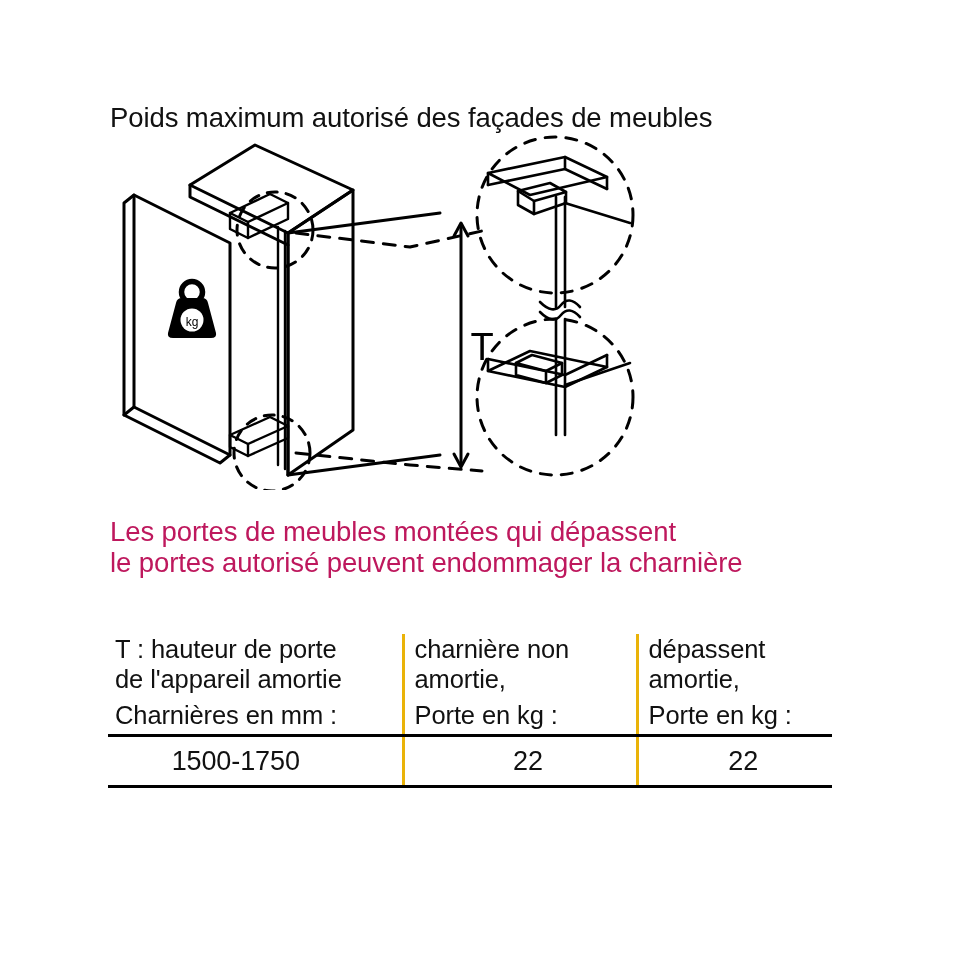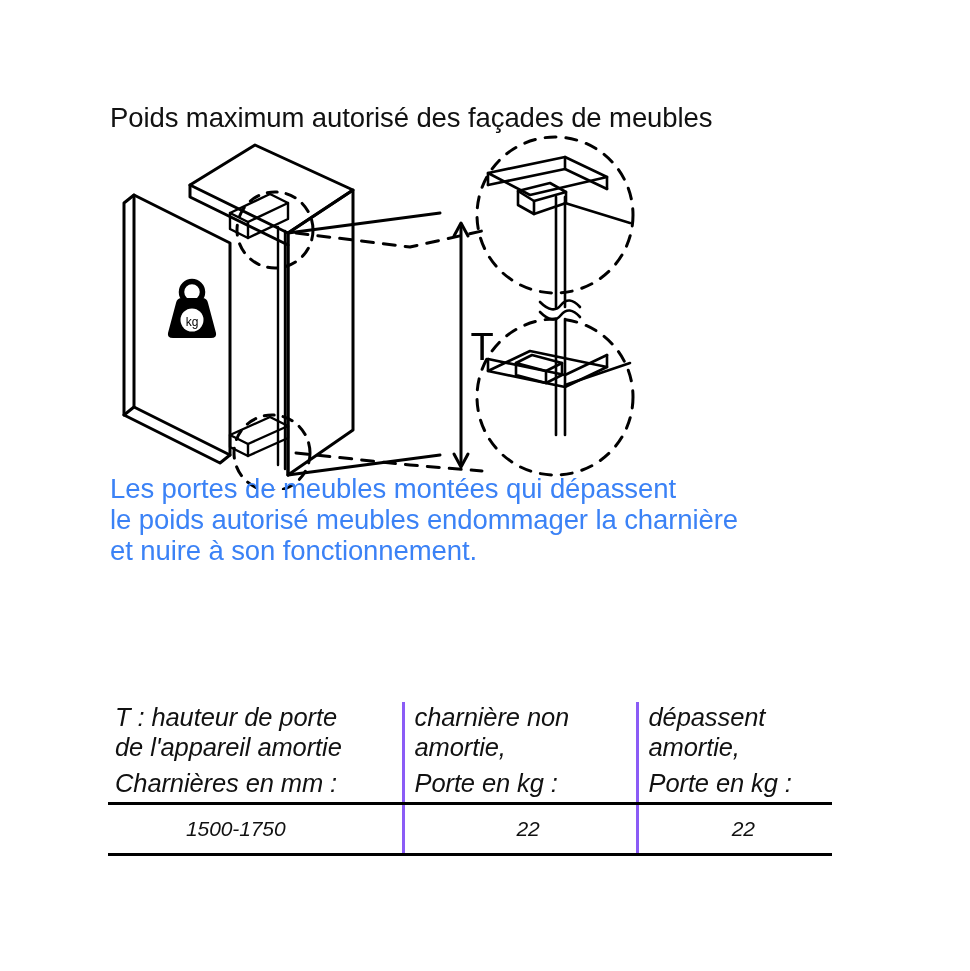--- a/index.html
+++ b/index.html
@@ -46,39 +46,38 @@
     height: 355px;
   }
   .diagram svg {
     display: block;
   }
 
   
   .body-text {
     position: absolute;
     left: 110px;
-    top: 473px;
+    top: 516px;
     width: 760px;
     font-size: 27.5px;
     line-height: 31px;
     letter-spacing: -0.1px;
-    color: #3b82f6;
+    color: #be185d;
   }
   .body-text .line {
     white-space: nowrap;
   }
 
   
   .table-wrap {
     position: absolute;
     left: 108px;
-    top: 702px;
+    top: 634px;
     width: 724px;
     height: 162px;
-    font-style: italic;
   }
   .spec-table {
     width: 724px;
     border-collapse: collapse;
     table-layout: fixed;
   }
   .spec-table col.c1 { width: 295px; }
   .spec-table col.c2 { width: 234px; }
   .spec-table col.c3 { width: 195px; }
 
@@ -93,38 +92,38 @@
     letter-spacing: -0.1px;
     color: #111111;
   }
 
   .spec-table thead th {
     padding-bottom: 4px;
     border-bottom: 3px solid #000000;
   }
   .spec-table thead th.div,
   .spec-table tbody td.div {
-    border-left: 3px solid #8b5cf6;
+    border-left: 3px solid #eab308;
     margin-left: 12px;
   }
   .spec-table thead th .cell-inner {
     padding-left: 10px;
     padding-right: 6px;
   }
   .spec-table thead th.first .cell-inner {
     padding-left: 7px;
   }
   .hdr-line { white-space: nowrap; }
   .hdr-gap { height: 6px; }
 
   .spec-table tbody td {
     height: 48px;
     vertical-align: middle;
     text-align: center;
-    font-size: 21px;
+    font-size: 27px;
     border-bottom: 3px solid #000000;
   }
   .spec-table tbody td.first {
     text-align: center;
     padding-right: 38px;
   }
   .spec-table tbody td.div {
     text-align: center;
     padding-left: 16px;
   }
@@ -248,22 +247,21 @@
         <circle cx="82" cy="185" r="11.5" fill="#ffffff" stroke="none"></circle>
         <text x="82" y="190.5" font-family="'Liberation Sans', sans-serif" font-size="12" fill="#000000" text-anchor="middle">kg</text>
       </g>
 
       <text x="372" y="225" font-family="'Liberation Sans', sans-serif" font-size="38" fill="#000000" text-anchor="middle">T</text>
     </svg>
   </div>
 
   <div class="body-text">
     <div class="line">Les portes de meubles montées qui dépassent</div>
-    <div class="line">le poids autorisé meubles endommager la charnière</div>
-    <div class="line">et nuire à son fonctionnement.</div>
+    <div class="line">le portes autorisé peuvent endommager la charnière</div>
   </div>
 
   <div class="table-wrap">
     <table class="spec-table">
       <colgroup>
         <col class="c1">
           <col class="c2">
           <col class="c3">
       </colgroup>
       <thead>

